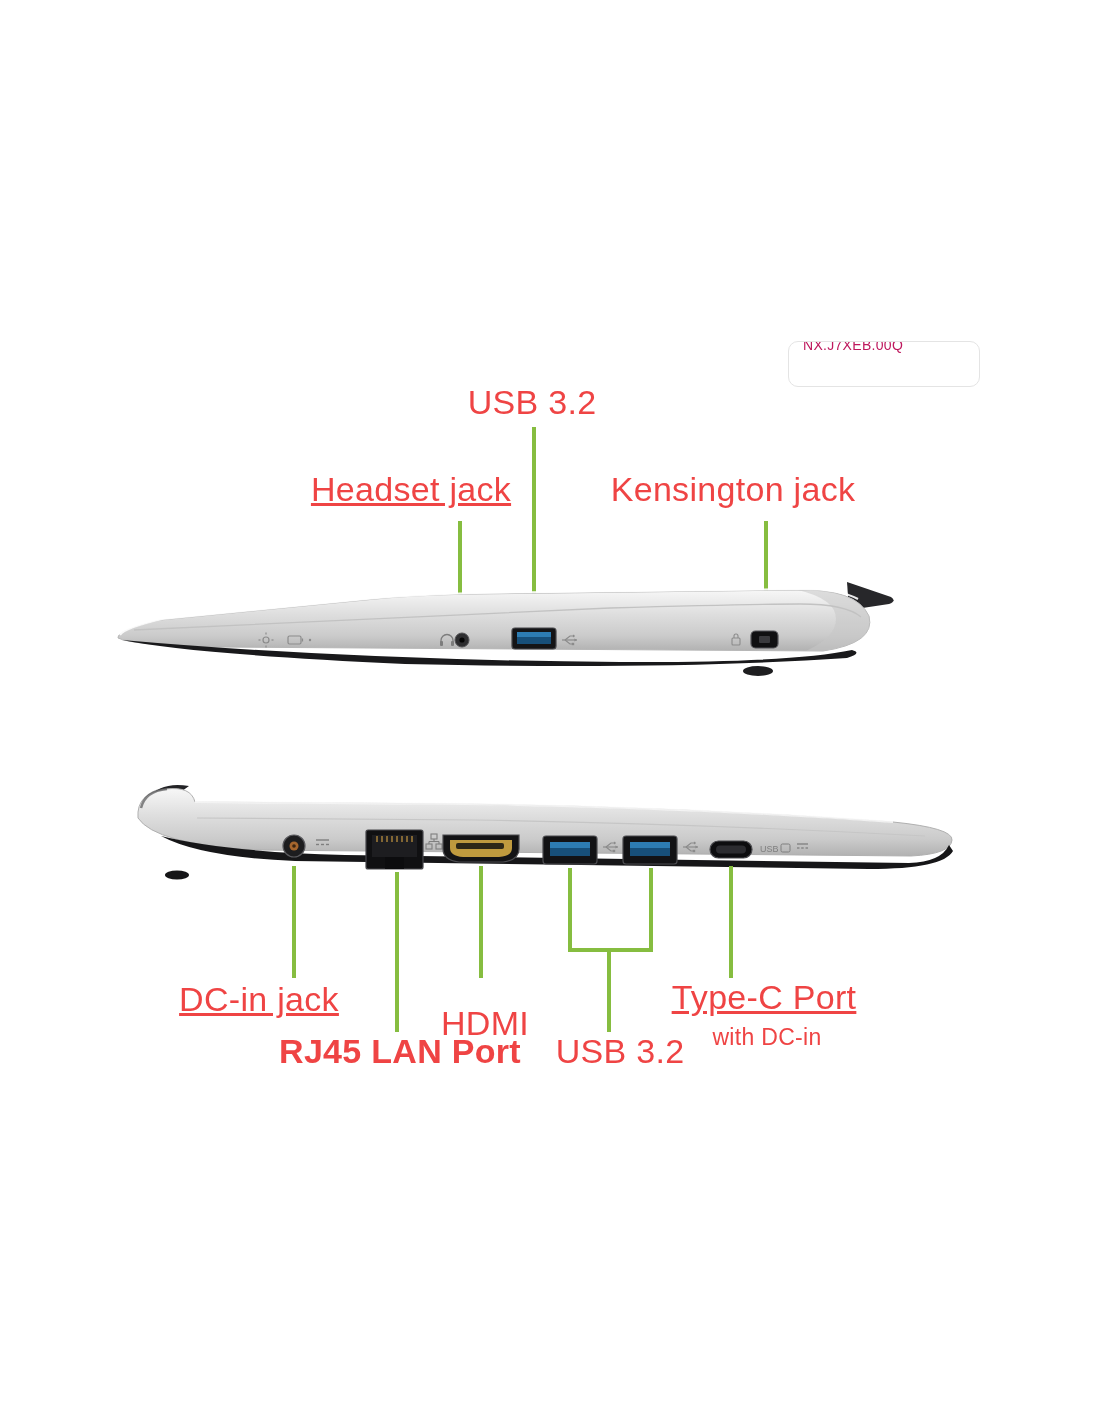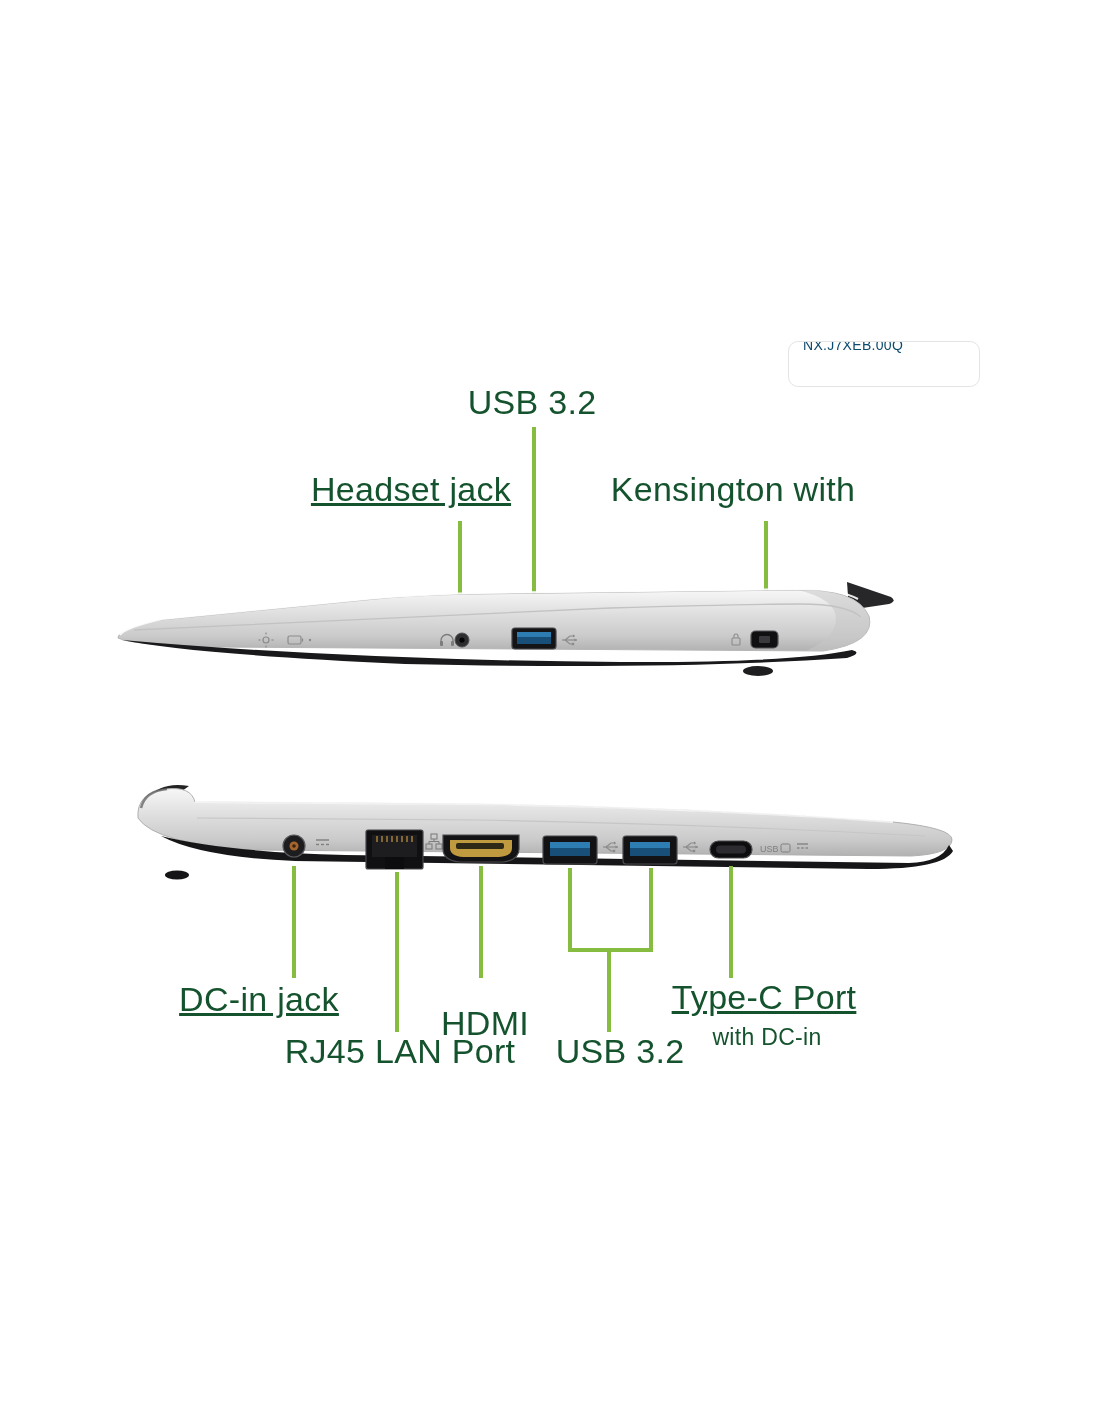--- a/index.html
+++ b/index.html
@@ -4,49 +4,49 @@
 <style>
   * { margin:0; padding:0; box-sizing:border-box; }
   html,body { background:#ffffff; }
   body { font-family:"Liberation Sans", sans-serif; }
   .canvas {
     position:relative; width:1100px; height:1422px;
     background:#ffffff; overflow:hidden; margin:0 auto;
   }
   .label {
     position:absolute; transform:translateX(-50%);
-    font-size:34px; color:#14532d; white-space:nowrap;
+    font-size:34px; color:#ef4444; white-space:nowrap;
     letter-spacing:0.3px;
   }
   .label.small { font-size:23px; }
   .leader { position:absolute; width:4px; background:#86bd40; }
   .leader.h { height:4px; }
   .lap { position:absolute; }
   .sku-box {
     position:absolute; left:788px; top:341px; width:192px; height:46px;
     border:1px solid #e4e4e4; border-radius:10px; overflow:hidden;
     background:#ffffff;
   }
   .sku-text {
     position:absolute; left:14px; top:-5px;
-    font-size:14px; color:#0c4a6e; letter-spacing:0.3px;
+    font-size:14px; color:#be185d; letter-spacing:0.3px;
   }
 </style>
 </head>
 <body>
 
 <div class="canvas">
 
   <div class="sku-box">
     <span class="sku-text">NX.J7XEB.00Q</span>
   </div>
 
   <div class="label" style="left:532px; top:383px;">USB 3.2</div>
   <div class="label" style="left:411px; top:470px;text-decoration:underline;">Headset jack</div>
-  <div class="label" style="left:733px; top:470px;">Kensington with</div>
+  <div class="label" style="left:733px; top:470px;">Kensington jack</div>
 
   <div class="leader" style="left:532px; top:427px; height:192px;"></div>
   <div class="leader" style="left:458px; top:521px; height:106px;"></div>
   <div class="leader" style="left:764px; top:521px; height:102px;"></div>
 
   <svg class="lap" style="left:110px; top:577px;" width="785" height="110" viewBox="0 0 785 110">
     <defs>
       <linearGradient id="silvA" x1="0" y1="0" x2="0" y2="1">
         <stop offset="0" stop-color="#f7f7f7"></stop>
         <stop offset="0.4" stop-color="#dedede"></stop>
@@ -239,16 +239,16 @@
   <div class="leader" style="left:568px; top:868px; height:84px;"></div>
   <div class="leader" style="left:649px; top:868px; height:84px;"></div>
   <div class="leader h" style="left:568px; top:948px; width:85px;"></div>
   <div class="leader" style="left:607px; top:950px; height:82px;"></div>
   <div class="leader" style="left:729px; top:866px; height:112px;"></div>
 
   <div class="label" style="left:259px; top:980px;text-decoration:underline;">DC-in jack</div>
   <div class="label" style="left:485px; top:1004px;">HDMI</div>
   <div class="label" style="left:764px; top:978px;text-decoration:underline;">Type-C Port</div>
   <div class="label small" style="left:767px; top:1024px;">with DC-in</div>
-  <div class="label" style="left:400px; top:1032px;">RJ45 LAN Port</div>
+  <div class="label" style="left:400px; top:1032px;font-weight:bold;">RJ45 LAN Port</div>
   <div class="label" style="left:620px; top:1032px;">USB 3.2</div>
 
 </div>
 
 </body></html>

